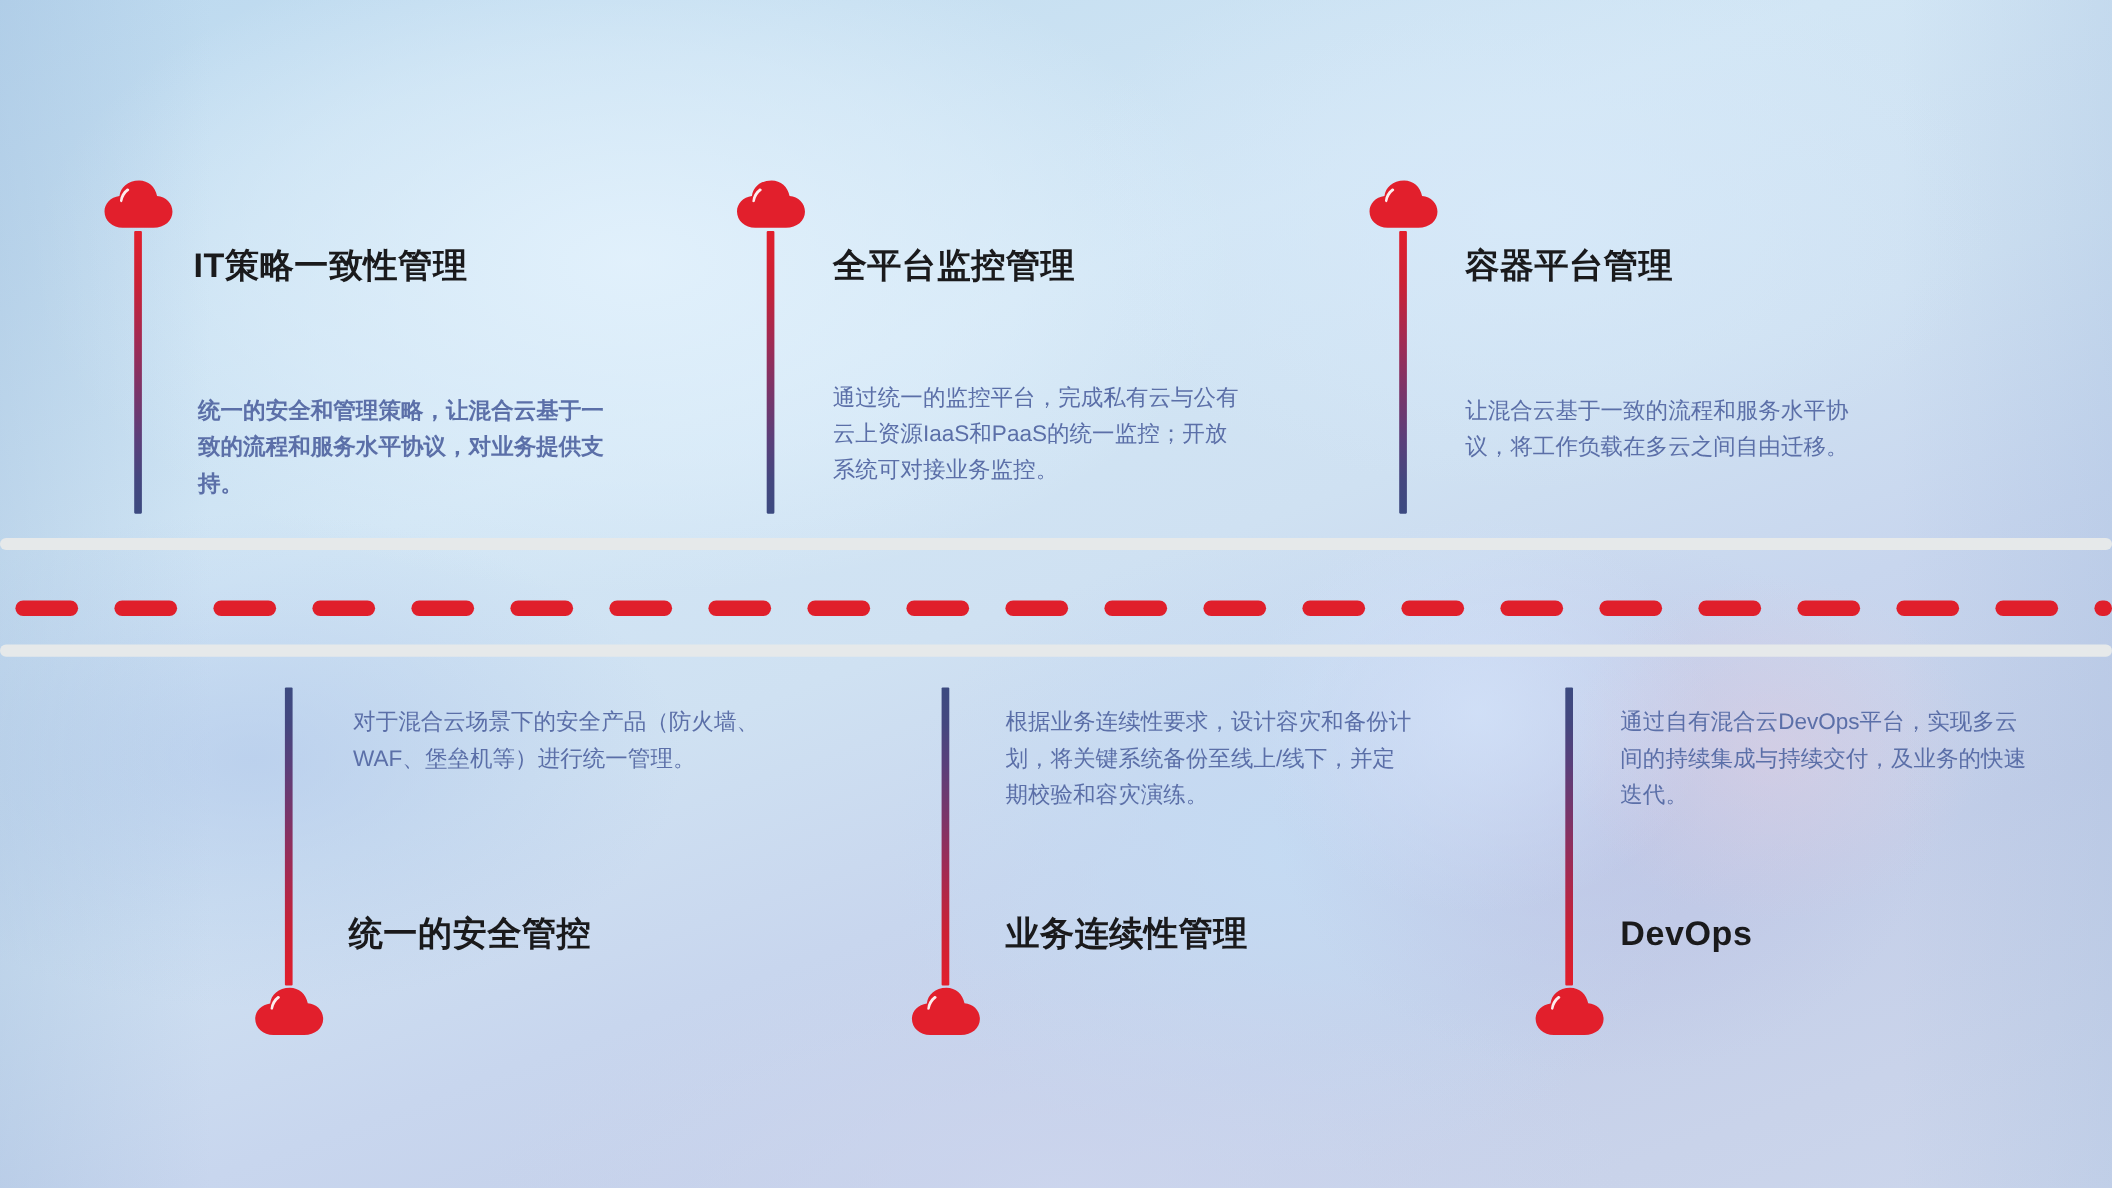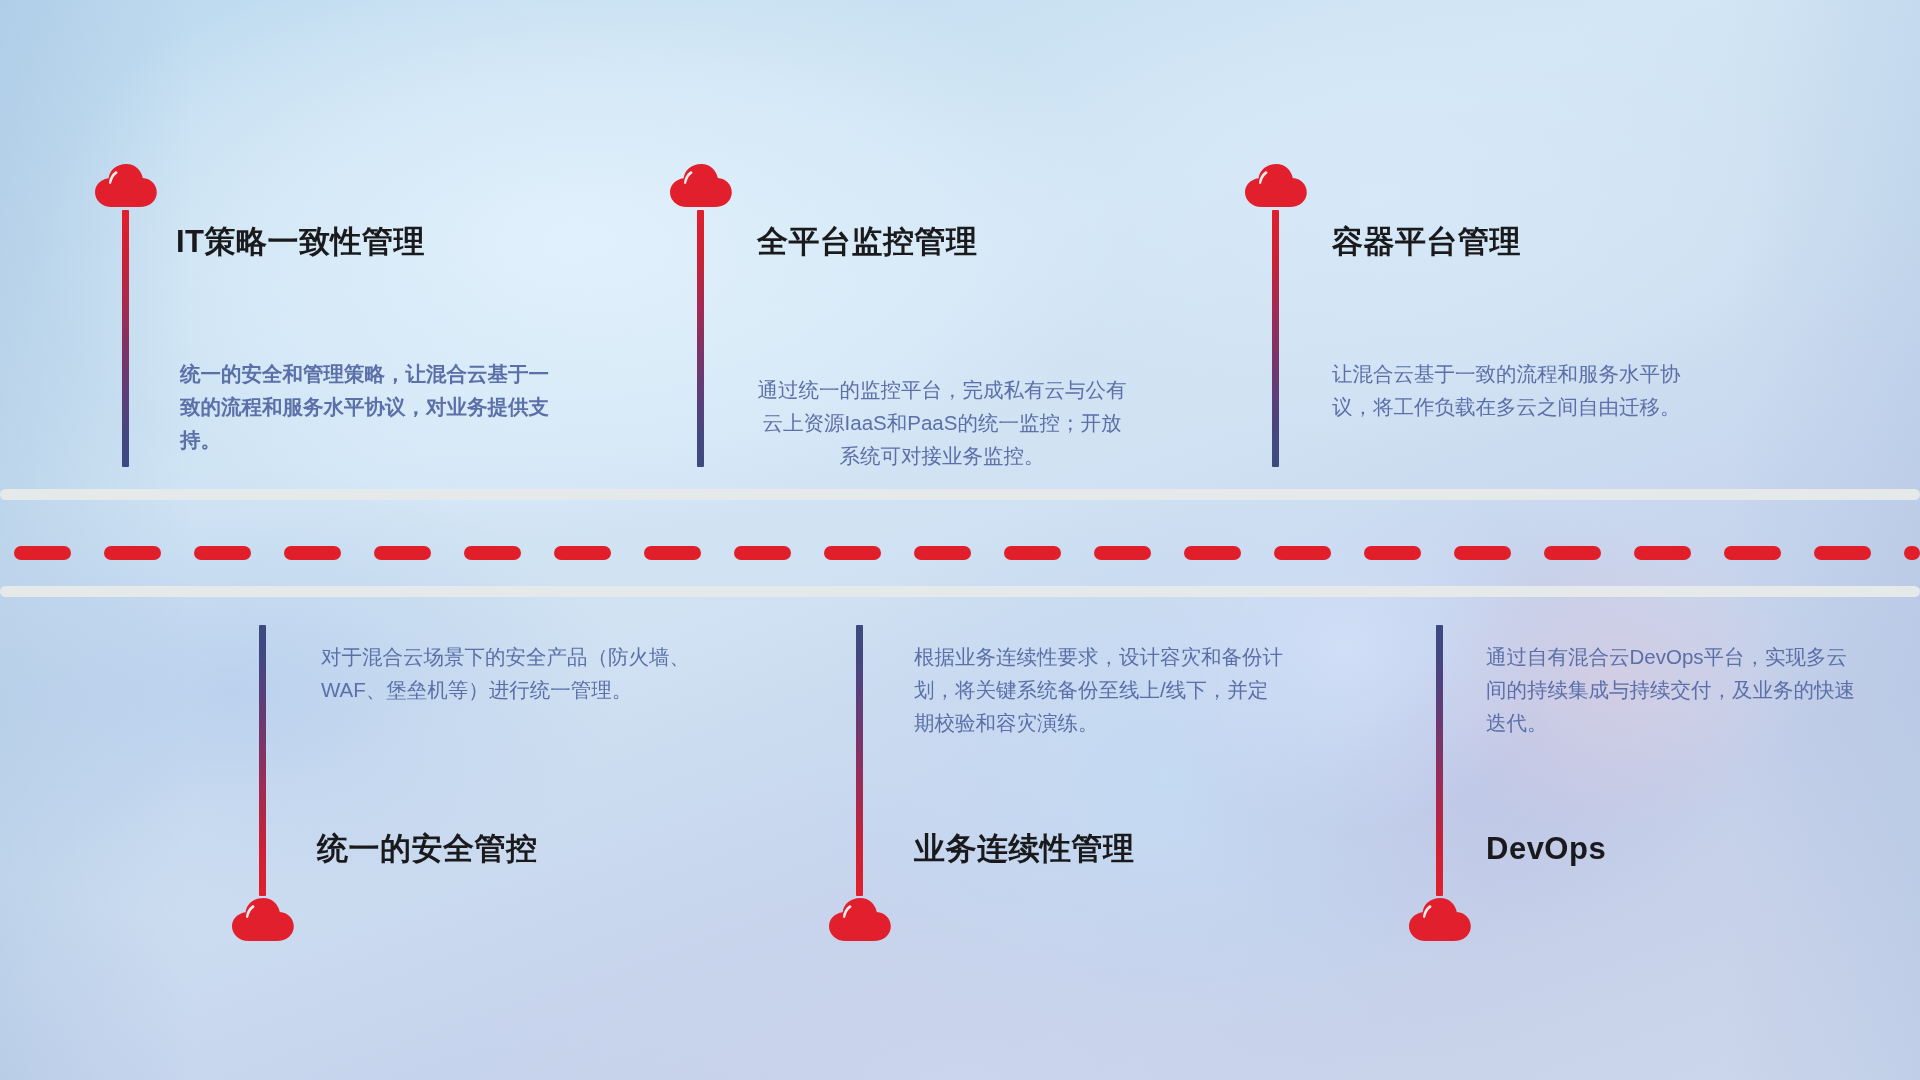--- a/index.html
+++ b/index.html
@@ -166,21 +166,21 @@
 
 <div class="col" style="left:0;top:0;width:640px;height:480px;">
   <div class="cloud" style="left:668px;top:162px;">
     <svg viewBox="0 0 66 52" xmlns="http://www.w3.org/2000/svg">
       <path d="M33.5 2 C23 2 16.5 8.5 15.6 16.2 C7.5 17.2 2 23.2 2 30.2 C2 38.5 9.2 45 18.6 45 L46.5 45 C56.5 45 63.8 38.6 63.8 30.4 C63.8 22.7 57.8 16.6 49.8 16.1 C48.2 7.8 41.8 2 33.5 2 Z" fill="#e21f2c"></path>
       <path d="M22.2 9.6 C18.4 12.3 16.3 16.3 16.0 20.8 C16.0 22.1 17.9 22.3 18.2 21.0 C19.1 17.0 21.0 13.7 24.1 11.5 C25.3 10.6 23.5 8.7 22.2 9.6 Z" fill="#ffffff" opacity="0.92"></path>
     </svg>
   </div>
   <div class="stem stem-top" style="left:697px;top:210px;height:257px;"></div>
   <div class="col-title" style="left:757px;top:226px;">全平台监控管理</div>
-  <div class="col-desc" style="left:757px;top:373px;text-align:center;">通过统一的监控平台，完成私有云与公有云上资源IaaS和PaaS的统一监控；开放系统可对接业务监控。</div>
+  <div class="col-desc" style="left:757px;top:345px;">通过统一的监控平台，完成私有云与公有云上资源IaaS和PaaS的统一监控；开放系统可对接业务监控。</div>
 </div>
 
 <div class="col" style="left:0;top:0;width:640px;height:480px;">
   <div class="cloud" style="left:1243px;top:162px;">
     <svg viewBox="0 0 66 52" xmlns="http://www.w3.org/2000/svg">
       <path d="M33.5 2 C23 2 16.5 8.5 15.6 16.2 C7.5 17.2 2 23.2 2 30.2 C2 38.5 9.2 45 18.6 45 L46.5 45 C56.5 45 63.8 38.6 63.8 30.4 C63.8 22.7 57.8 16.6 49.8 16.1 C48.2 7.8 41.8 2 33.5 2 Z" fill="#e21f2c"></path>
       <path d="M22.2 9.6 C18.4 12.3 16.3 16.3 16.0 20.8 C16.0 22.1 17.9 22.3 18.2 21.0 C19.1 17.0 21.0 13.7 24.1 11.5 C25.3 10.6 23.5 8.7 22.2 9.6 Z" fill="#ffffff" opacity="0.92"></path>
     </svg>
   </div>
   <div class="stem stem-top" style="left:1272px;top:210px;height:257px;"></div>
@@ -205,21 +205,21 @@
   <div class="col-desc" style="left:898px;top:640px;">根据业务连续性要求，设计容灾和备份计划，将关键系统备份至线上/线下，并定期校验和容灾演练。</div>
   <div class="col-title" style="left:898px;top:833px;">业务连续性管理</div>
   <div class="cloud" style="left:811px;top:896px;">
     <svg viewBox="0 0 66 52" xmlns="http://www.w3.org/2000/svg">
       <path d="M33.5 2 C23 2 16.5 8.5 15.6 16.2 C7.5 17.2 2 23.2 2 30.2 C2 38.5 9.2 45 18.6 45 L46.5 45 C56.5 45 63.8 38.6 63.8 30.4 C63.8 22.7 57.8 16.6 49.8 16.1 C48.2 7.8 41.8 2 33.5 2 Z" fill="#e21f2c"></path>
       <path d="M22.2 9.6 C18.4 12.3 16.3 16.3 16.0 20.8 C16.0 22.1 17.9 22.3 18.2 21.0 C19.1 17.0 21.0 13.7 24.1 11.5 C25.3 10.6 23.5 8.7 22.2 9.6 Z" fill="#ffffff" opacity="0.92"></path>
     </svg>
   </div>
 </div>
 
-<div class="col" style="left:16px;top:0;width:640px;height:480px;text-decoration:underline;">
+<div class="col" style="left:3px;top:0;width:640px;height:480px;text-decoration:underline;">
   <div class="stem stem-bot" style="left:1420px;top:625px;height:271px;"></div>
   <div class="col-desc" style="left:1470px;top:640px;">通过自有混合云DevOps平台，实现多云间的持续集成与持续交付，及业务的快速迭代。</div>
   <div class="col-title" style="left:1470px;top:833px;">DevOps</div>
   <div class="cloud" style="left:1391px;top:896px;">
     <svg viewBox="0 0 66 52" xmlns="http://www.w3.org/2000/svg">
       <path d="M33.5 2 C23 2 16.5 8.5 15.6 16.2 C7.5 17.2 2 23.2 2 30.2 C2 38.5 9.2 45 18.6 45 L46.5 45 C56.5 45 63.8 38.6 63.8 30.4 C63.8 22.7 57.8 16.6 49.8 16.1 C48.2 7.8 41.8 2 33.5 2 Z" fill="#e21f2c"></path>
       <path d="M22.2 9.6 C18.4 12.3 16.3 16.3 16.0 20.8 C16.0 22.1 17.9 22.3 18.2 21.0 C19.1 17.0 21.0 13.7 24.1 11.5 C25.3 10.6 23.5 8.7 22.2 9.6 Z" fill="#ffffff" opacity="0.92"></path>
     </svg>
   </div>
 </div>

